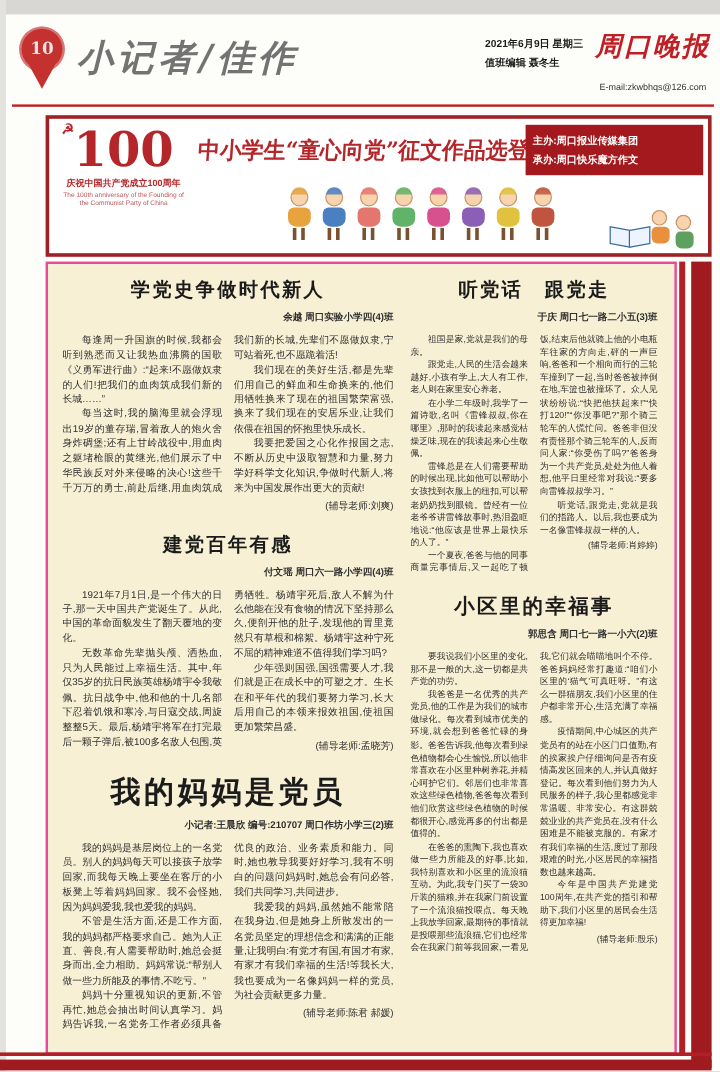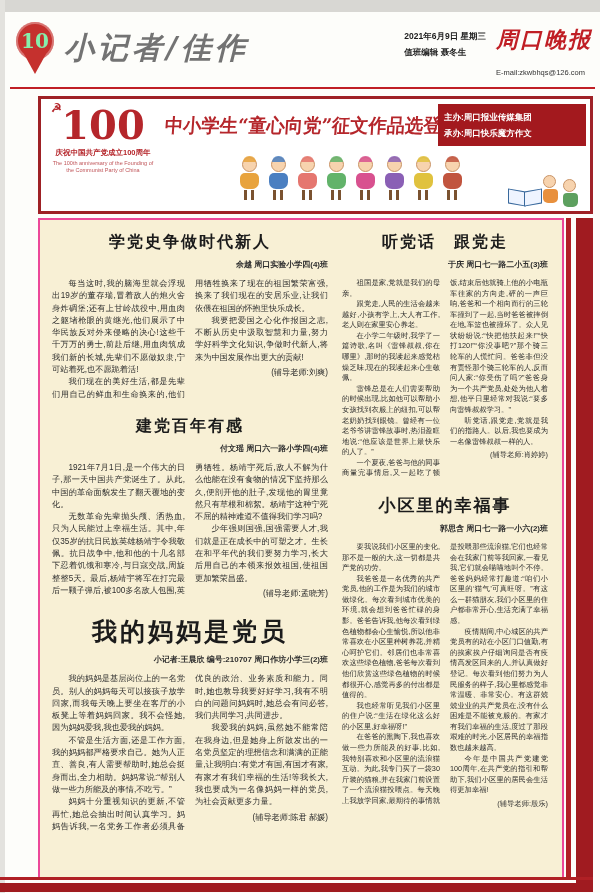--- a/index.html
+++ b/index.html
@@ -7,26 +7,26 @@
         font-family:"Liberation Sans",sans-serif;}
   .edge-top{position:absolute;left:0;top:0;width:600px;height:12px;background:#d8d7d3;}
   .edge-left{position:absolute;left:0;top:0;width:5px;height:893px;background:#e3e2de;}
 
   
   .pin{position:absolute;left:16px;top:22px;width:38px;height:38px;background:#c5312e;
        border-radius:50%;display:flex;align-items:center;justify-content:center;z-index:3;
        box-shadow:inset 0 0 0 2px #ffffff55;}
   .pin::after{content:"";position:absolute;left:50%;top:32px;transform:translateX(-50%);
        border:11px solid transparent;border-top:20px solid #c5312e;z-index:-1;}
-  .pin-num{color:#86efac;font-size:20px;font-weight:bold;font-family:"DejaVu Serif",serif;text-align:right;}
+  .pin-num{color:#e5e5e5;font-size:14px;font-weight:bold;font-family:"DejaVu Serif",serif;text-align:right;}
   .section-title{position:absolute;left:64px;top:28px;font-family:"DejaVu Serif",serif;
        font-style:italic;font-weight:bold;font-size:30px;color:#737373;letter-spacing:4px;}
   .header-right{position:absolute;right:8px;top:28px;display:flex;align-items:flex-start;}
   .meta{text-align:left;font-size:8.5px;line-height:1.9;color:#1c1c1c;margin-right:10px;font-weight:bold;}
-  .mast{text-align:left;}
+  .mast{text-align:center;}
   .mast-name{font-family:"DejaVu Serif",serif;font-style:italic;font-weight:bold;font-size:22px;
        color:#c01f25;line-height:1;letter-spacing:2px;}
   .mast-email{font-size:7.5px;color:#333;margin-top:18px;}
   .header-rule{position:absolute;left:10px;top:87px;width:585px;height:2px;background:#c01f25;}
 
   
   .banner{position:absolute;left:38px;top:96px;width:549px;height:112px;border:3px solid #9e2125;
        background:#ffffff;}
   .logo{position:absolute;left:4px;top:6px;width:116px;color:#b5262b;text-align:center;}
   .logo-num{font-size:40px;font-weight:bold;line-height:1;font-family:"DejaVu Serif",serif;position:relative;}
@@ -205,20 +205,21 @@
   </div>
 
   <div class="content">
 
     <div class="col-left">
 
       <section class="article">
         <h2 class="art-title t16">学党史争做时代新人</h2>
         <div class="byline">余越 周口实验小学四(4)班</div>
         <div class="body">
+          <p>每逢周一升国旗的时候,我都会听到熟悉而又让我热血沸腾的国歌《义勇军进行曲》:“起来!不愿做奴隶的人们!把我们的血肉筑成我们新的长城……”</p>
           <p>每当这时,我的脑海里就会浮现出19岁的董存瑞,冒着敌人的炮火舍身炸碉堡;还有上甘岭战役中,用血肉之躯堵枪眼的黄继光,他们展示了中华民族反对外来侵略的决心!这些千千万万的勇士,前赴后继,用血肉筑成我们新的长城,先辈们不愿做奴隶,宁可站着死,也不愿跪着活!</p>
           <p>我们现在的美好生活,都是先辈们用自己的鲜血和生命换来的,他们用牺牲换来了现在的祖国繁荣富强,换来了我们现在的安居乐业,让我们依偎在祖国的怀抱里快乐成长。</p>
           <p>我要把爱国之心化作报国之志,不断从历史中汲取智慧和力量,努力学好科学文化知识,争做时代新人,将来为中国发展作出更大的贡献!</p>
           <p class="credit">(辅导老师:刘爽)</p>
         </div>
       </section>
 
       <section class="article">
         <h2 class="art-title t16">建党百年有感</h2>
         <div class="byline">付文瑶 周口六一路小学四(4)班</div>
@@ -259,21 +260,20 @@
           <p class="credit">(辅导老师:肖婷婷)</p>
         </div>
       </section>
 
       <section class="article">
         <h2 class="art-title t17">小区里的幸福事</h2>
         <div class="byline">郭思含 周口七一路一小六(2)班</div>
         <div class="body">
           <p>要我说我们小区里的变化,那不是一般的大,这一切都是共产党的功劳。</p>
           <p>我爸爸是一名优秀的共产党员,他的工作是为我们的城市做绿化。每次看到城市优美的环境,就会想到爸爸忙碌的身影。爸爸告诉我,他每次看到绿色植物都会心生愉悦,所以他非常喜欢在小区里种树养花,并精心呵护它们。邻居们也非常喜欢这些绿色植物,爸爸每次看到他们欣赏这些绿色植物的时候都很开心,感觉再多的付出都是值得的。</p>
-          <p>我也经常听见我们小区里的住户说:“生活在绿化这么好的小区里,好幸福呀!”</p>
           <p>在爸爸的熏陶下,我也喜欢做一些力所能及的好事,比如,我特别喜欢和小区里的流浪猫互动。为此,我专门买了一袋30斤装的猫粮,并在我家门前设置了一个流浪猫投喂点。每天晚上我放学回家,最期待的事情就是投喂那些流浪猫,它们也经常会在我家门前等我回家,一看见我,它们就会喵喵地叫个不停。爸爸妈妈经常打趣道:“咱们小区里的‘猫气’可真旺呀。”有这么一群猫朋友,我们小区里的住户都非常开心,生活充满了幸福感。</p>
           <p>疫情期间,中心城区的共产党员有的站在小区门口值勤,有的挨家挨户仔细询问是否有疫情高发区回来的人,并认真做好登记。每次看到他们努力为人民服务的样子,我心里都感觉非常温暖、非常安心。有这群兢兢业业的共产党员在,没有什么困难是不能被克服的。有家才有我们幸福的生活,度过了那段艰难的时光,小区居民的幸福指数也越来越高。</p>
           <p>今年是中国共产党建党100周年,在共产党的指引和帮助下,我们小区里的居民会生活得更加幸福!</p>
           <p class="credit">(辅导老师:殷乐)</p>
         </div>
       </section>
 
     </div>
   </div>
 

